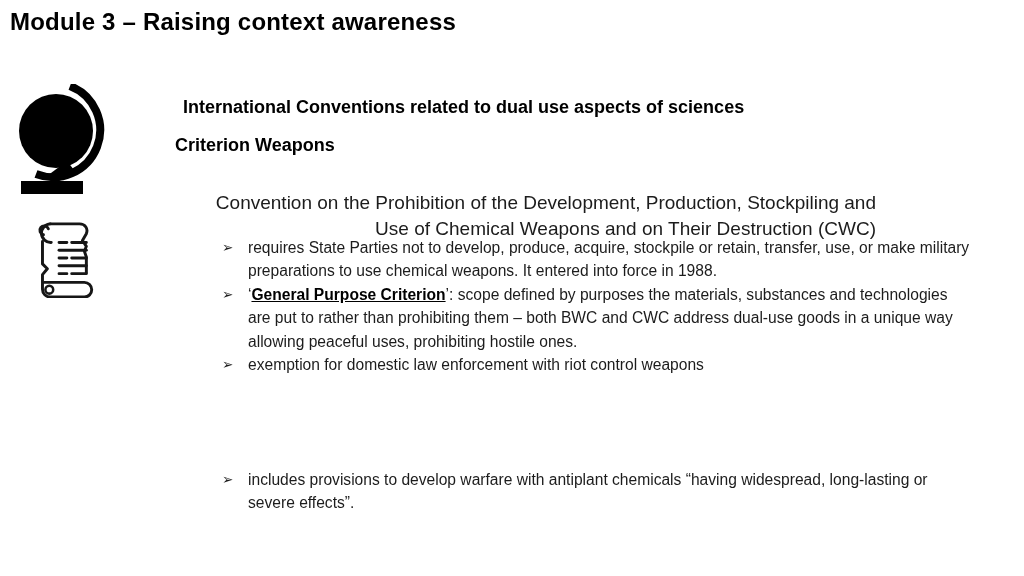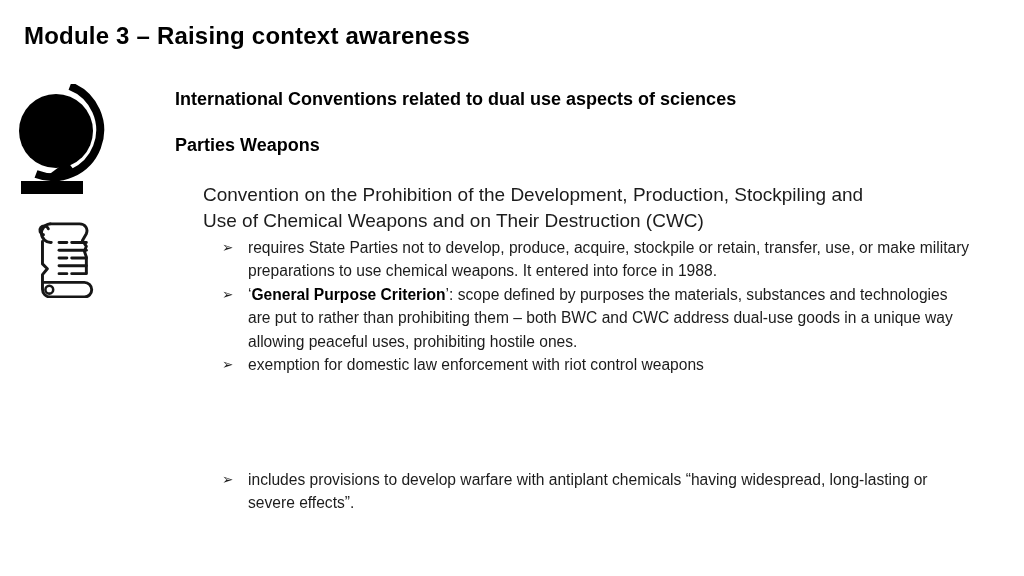--- a/index.html
+++ b/index.html
@@ -8,65 +8,66 @@
     background: #ffffff;
     font-family: "Liberation Sans", sans-serif;
     color: #1a1a1a;
     overflow: hidden;
     position: relative;
   }
   .slide { position: absolute; inset: 0; }
 
   .title {
     position: absolute; left: 8px; top: 5px;
-    margin: 16px;
+    margin: 2px;
     font-size: 24px; font-weight: 700; color: #000;
     line-height: 30px;
     letter-spacing: 0.2px;
   }
 
   .icon { position: absolute; }
   .icon.globe  { left: 13px; top: 84px; width: 97px; height: 114px; }
   .icon.scroll { left: 22px; top: 220px; width: 78px; height: 78px; }
   .icon svg { width: 100%; height: 100%; display: block; }
 
   .h-section {
-    position: absolute; left: 175px; top: 88px; margin: 0;
+    position: absolute; left: 175px; top: 88px; margin: 8px;
     font-size: 18px; font-weight: 700; color: #000; line-height: 22px;
   }
   .h-topic {
     position: absolute; left: 175px; top: 134px; margin: 0;
     font-size: 18px; font-weight: 700; color: #000; line-height: 22px;
   }
 
   .conv-heading {
-    position: absolute; margin: 8px;
+    position: absolute; margin: 16px;
     font-size: 19px; font-weight: 400; color: #1c1c1c;
     line-height: 25.6px;
+    text-align: right;
   }
   .conv-heading.cwc   { left: 195px; top: 174px; width: 665px; }
   .conv-heading.enmod { left: 195px; top: 407px; width: 790px; }
 
   .bullets {
     position: absolute; margin: 0; padding: 0;
     list-style: none;
     font-size: 15.6px; line-height: 23.4px; color: #1c1c1c;
     width: 752px;
   }
   .bullets.cwc-bullets   { left: 222px; top: 236px; }
   .bullets.enmod-bullets { left: 222px; top: 468px; }
   .bullets li { display: flex; margin: 0; }
   .glyph {
     flex: 0 0 26px;
     font-family: "DejaVu Sans", sans-serif;
     font-size: 13.5px;
     color: #1c1c1c;
   }
   .btext { flex: 1 1 auto; }
-  .btext b { font-weight: 700; color: #000; }
+  .btext b { font-weight: 700; color: #000; text-decoration: underline; }
 </style>
 </head>
 <body>
 
 <div class="slide">
 
   <h1 class="title">Module 3 – Raising context awareness</h1>
 
   <div class="icon globe">
     <svg viewBox="0 0 97 114" xmlns="http://www.w3.org/2000/svg">
@@ -90,21 +91,21 @@
         <path d="M37 31 h28"></path>
         <path d="M37 39 h8 M50 39 h15"></path>
         <path d="M37 47 h28"></path>
         <path d="M37 55 h8 M50 55 h15"></path>
       </g>
     </svg>
   </div>
 
   <h2 class="h-section">International Conventions related to dual use aspects of sciences</h2>
 
-  <h3 class="h-topic">Parties Weapons</h3>
+  <h3 class="h-topic">Criterion Weapons</h3>
 
   <p class="conv-heading cwc">Convention on the Prohibition of the Development, Production, Stockpiling and Use of Chemical Weapons and on Their Destruction (CWC)</p>
 
   <ul class="bullets cwc-bullets">
     <li>
       <span class="glyph">➢</span>
       <span class="btext">requires State Parties not to develop, produce, acquire, stockpile or retain, transfer, use, or make military preparations to use chemical weapons. It entered into force in 1988.</span>
     </li>
     <li>
       <span class="glyph">➢</span>

